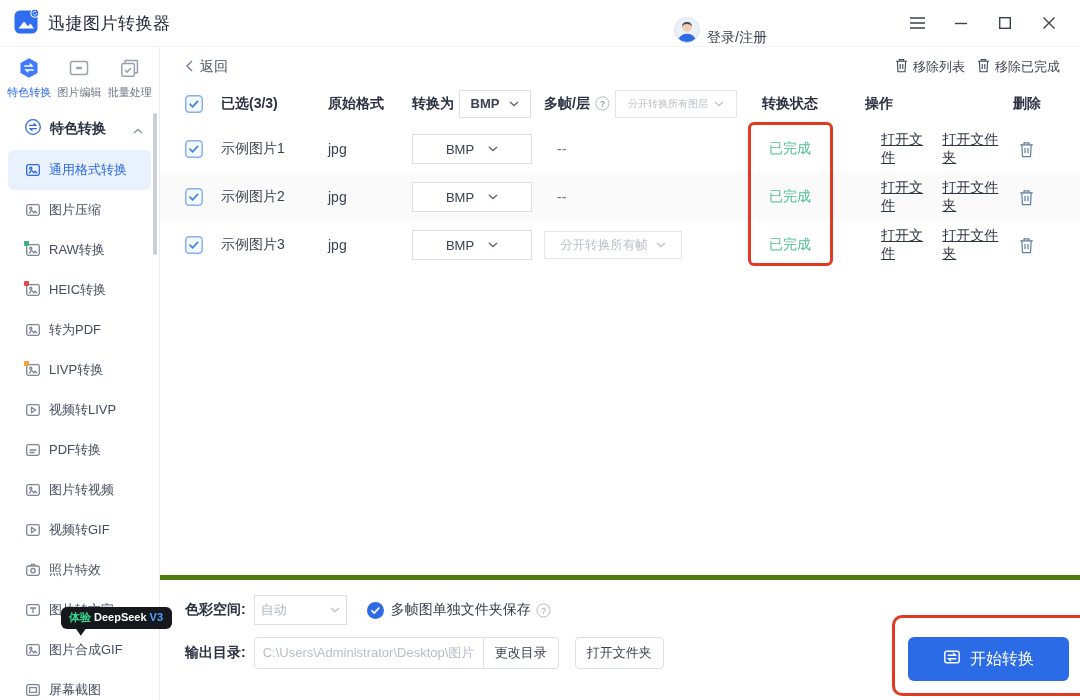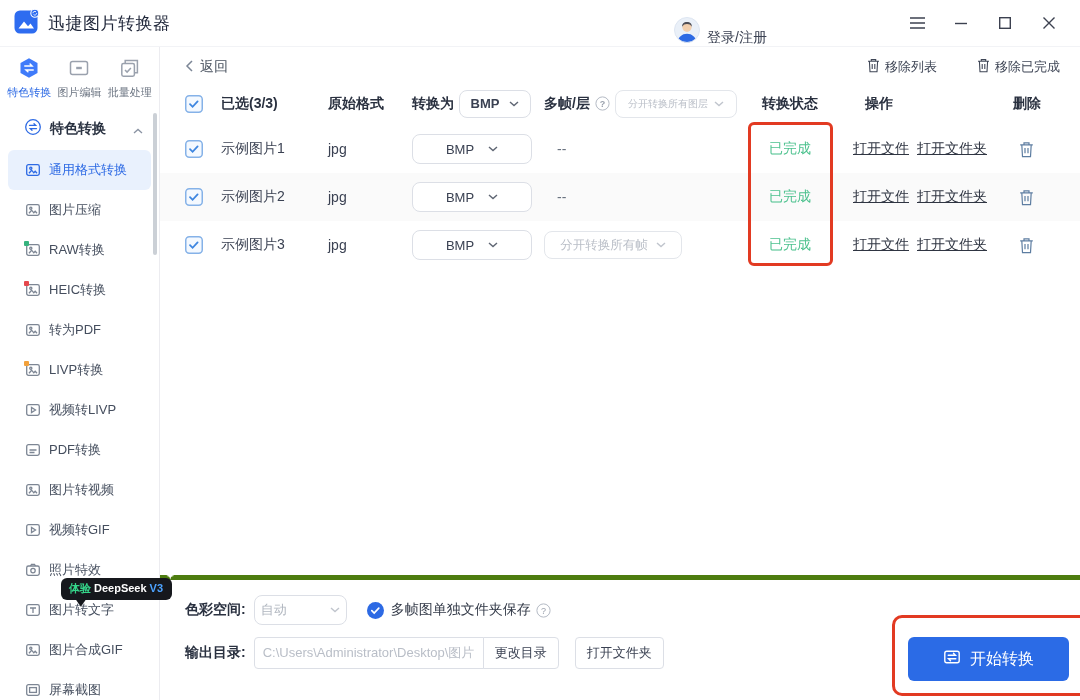--- a/index.html
+++ b/index.html
@@ -40,49 +40,49 @@
   .side-item:nth-child(3) .icon::after, .side-item:nth-child(4) .icon::after,
   .side-item:nth-child(6) .icon::after {
     content:""; position:absolute; left:-1px; top:-1px; width:5px; height:5px; border-radius:1px; }
   .side-item:nth-child(3) .icon::after { background:#36b37e; }
   .side-item:nth-child(4) .icon::after { background:#e5484d; }
   .side-item:nth-child(6) .icon::after { background:#f2a13c; }
   .side-scroll-thumb { position:absolute; right:2px; top:66px; width:4px; height:142px;
     background:#cbd0d6; border-radius:2px; }
 
   
-  .ds-badge { position:absolute; left:61px; top:578px; z-index:40; background:#16181d; color:#fff;
+  .ds-badge { position:absolute; left:61px; top:607px; z-index:40; background:#16181d; color:#fff;
     border-radius:6px; padding:3px 9px 4px 8px; font-size:11px; font-weight:bold; white-space:nowrap; cursor:pointer; }
   .ds-badge::after { content:""; position:absolute; left:16px; bottom:-4px; width:8px; height:8px;
     background:#16181d; transform:rotate(55deg) skewX(20deg); }
   .ds-badge::before { content:"✦"; position:absolute; right:-2px; top:-7px; color:#fff; font-size:9px; }
   .ds-prefix { color:#35d48a; margin-right:3px; }
   .ds-ver { color:#4da3ff; margin-left:3px; }
 
   
   .toolbar { height:40px; display:flex; align-items:center; padding:0 20px 0 25px; }
   .back { display:flex; align-items:center; gap:7px; cursor:pointer; font-size:14px; color:#49525f; }
-  .toolbar-actions { margin-left:auto; display:flex; gap:40px; }
+  .toolbar-actions { margin-left:auto; display:flex; gap:12px; }
   .t-action { display:flex; align-items:center; gap:5px; font-size:13px; color:#3f4656; cursor:pointer; }
 
   
   .grid { display:grid; grid-template-columns:36px 107px 84px 132px 205px 82px 178px 60px;
     align-items:center; padding-left:25px; }
   .thead { height:33px; font-size:14px; font-weight:bold; color:#2a3140; }
   .th-flex { display:flex; align-items:center; gap:5px; }
   .tbody { margin-top:5px; }
   .trow { height:48px; font-size:14px; color:#3a4152; }
   .trow:nth-child(2) { background:#fafafa; }
   .cell-status { text-align:center; color:#4ec28f; }
-  .cell-actions { padding-left:22px; display:flex; gap:8px; }
+  .cell-actions { padding-left:50px; display:flex; gap:8px; }
   .cell-del { padding-left:10px; }
   .link { color:#2f3542; text-decoration:underline; cursor:pointer; font-size:14px; }
   .dash { color:#6a7380; }
 
-  .dropdown { height:30px; width:120px; border:1px solid #dcdfe6; border-radius:8px; background:#fff;
+  .dropdown { height:30px; width:120px; border:1px solid #dcdfe6; border-radius:0; background:#fff;
     display:flex; align-items:center; justify-content:center; gap:14px; font-size:13px; color:#3a4152; cursor:pointer; }
   .dropdown.small { width:72px; height:28px; gap:10px; }
   .dropdown.ghost { color:#b9bec7; border-color:#e3e6eb; }
   .dropdown.ghost-h { width:122px; height:28px; font-weight:normal; font-size:10px; gap:6px; }
   .dropdown.mf { width:138px; height:28px; font-size:12.5px; gap:8px; }
   .cb { cursor:pointer; display:flex; }
 
   
   .footer { margin-top:auto; height:125px; border-top:5px solid #4d7c0f; padding:14px 0 0 25px; }
   .f-row { display:flex; align-items:center; height:32px; }

